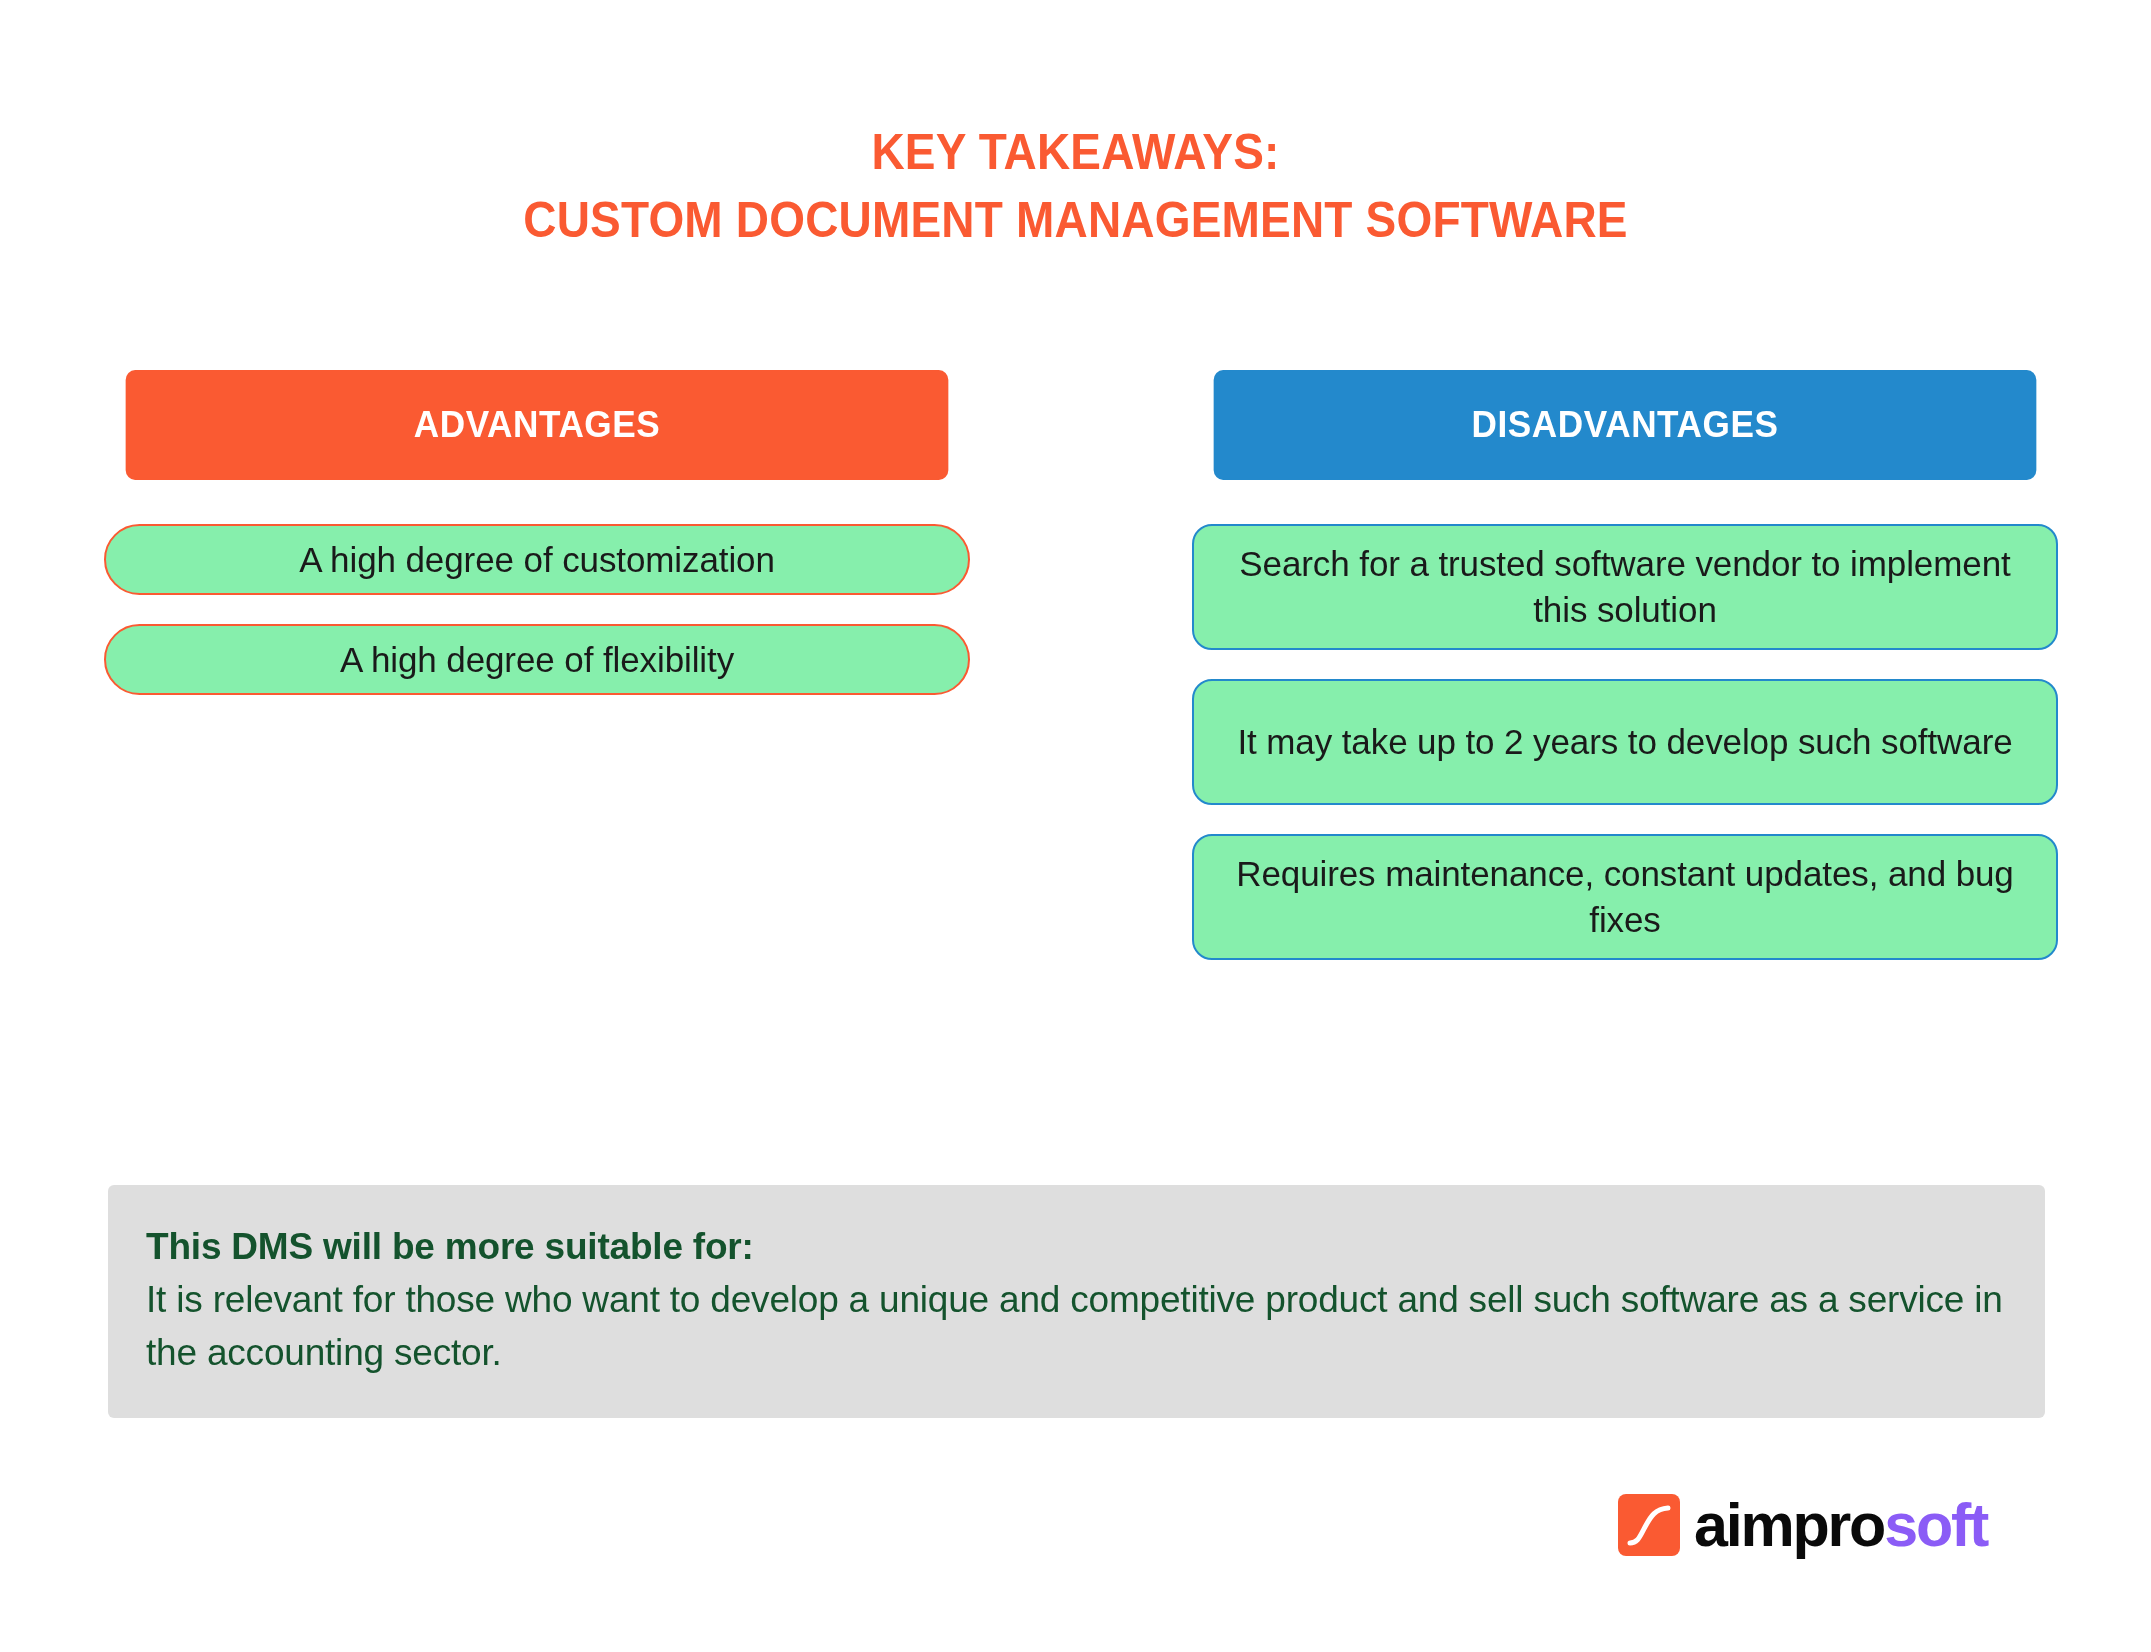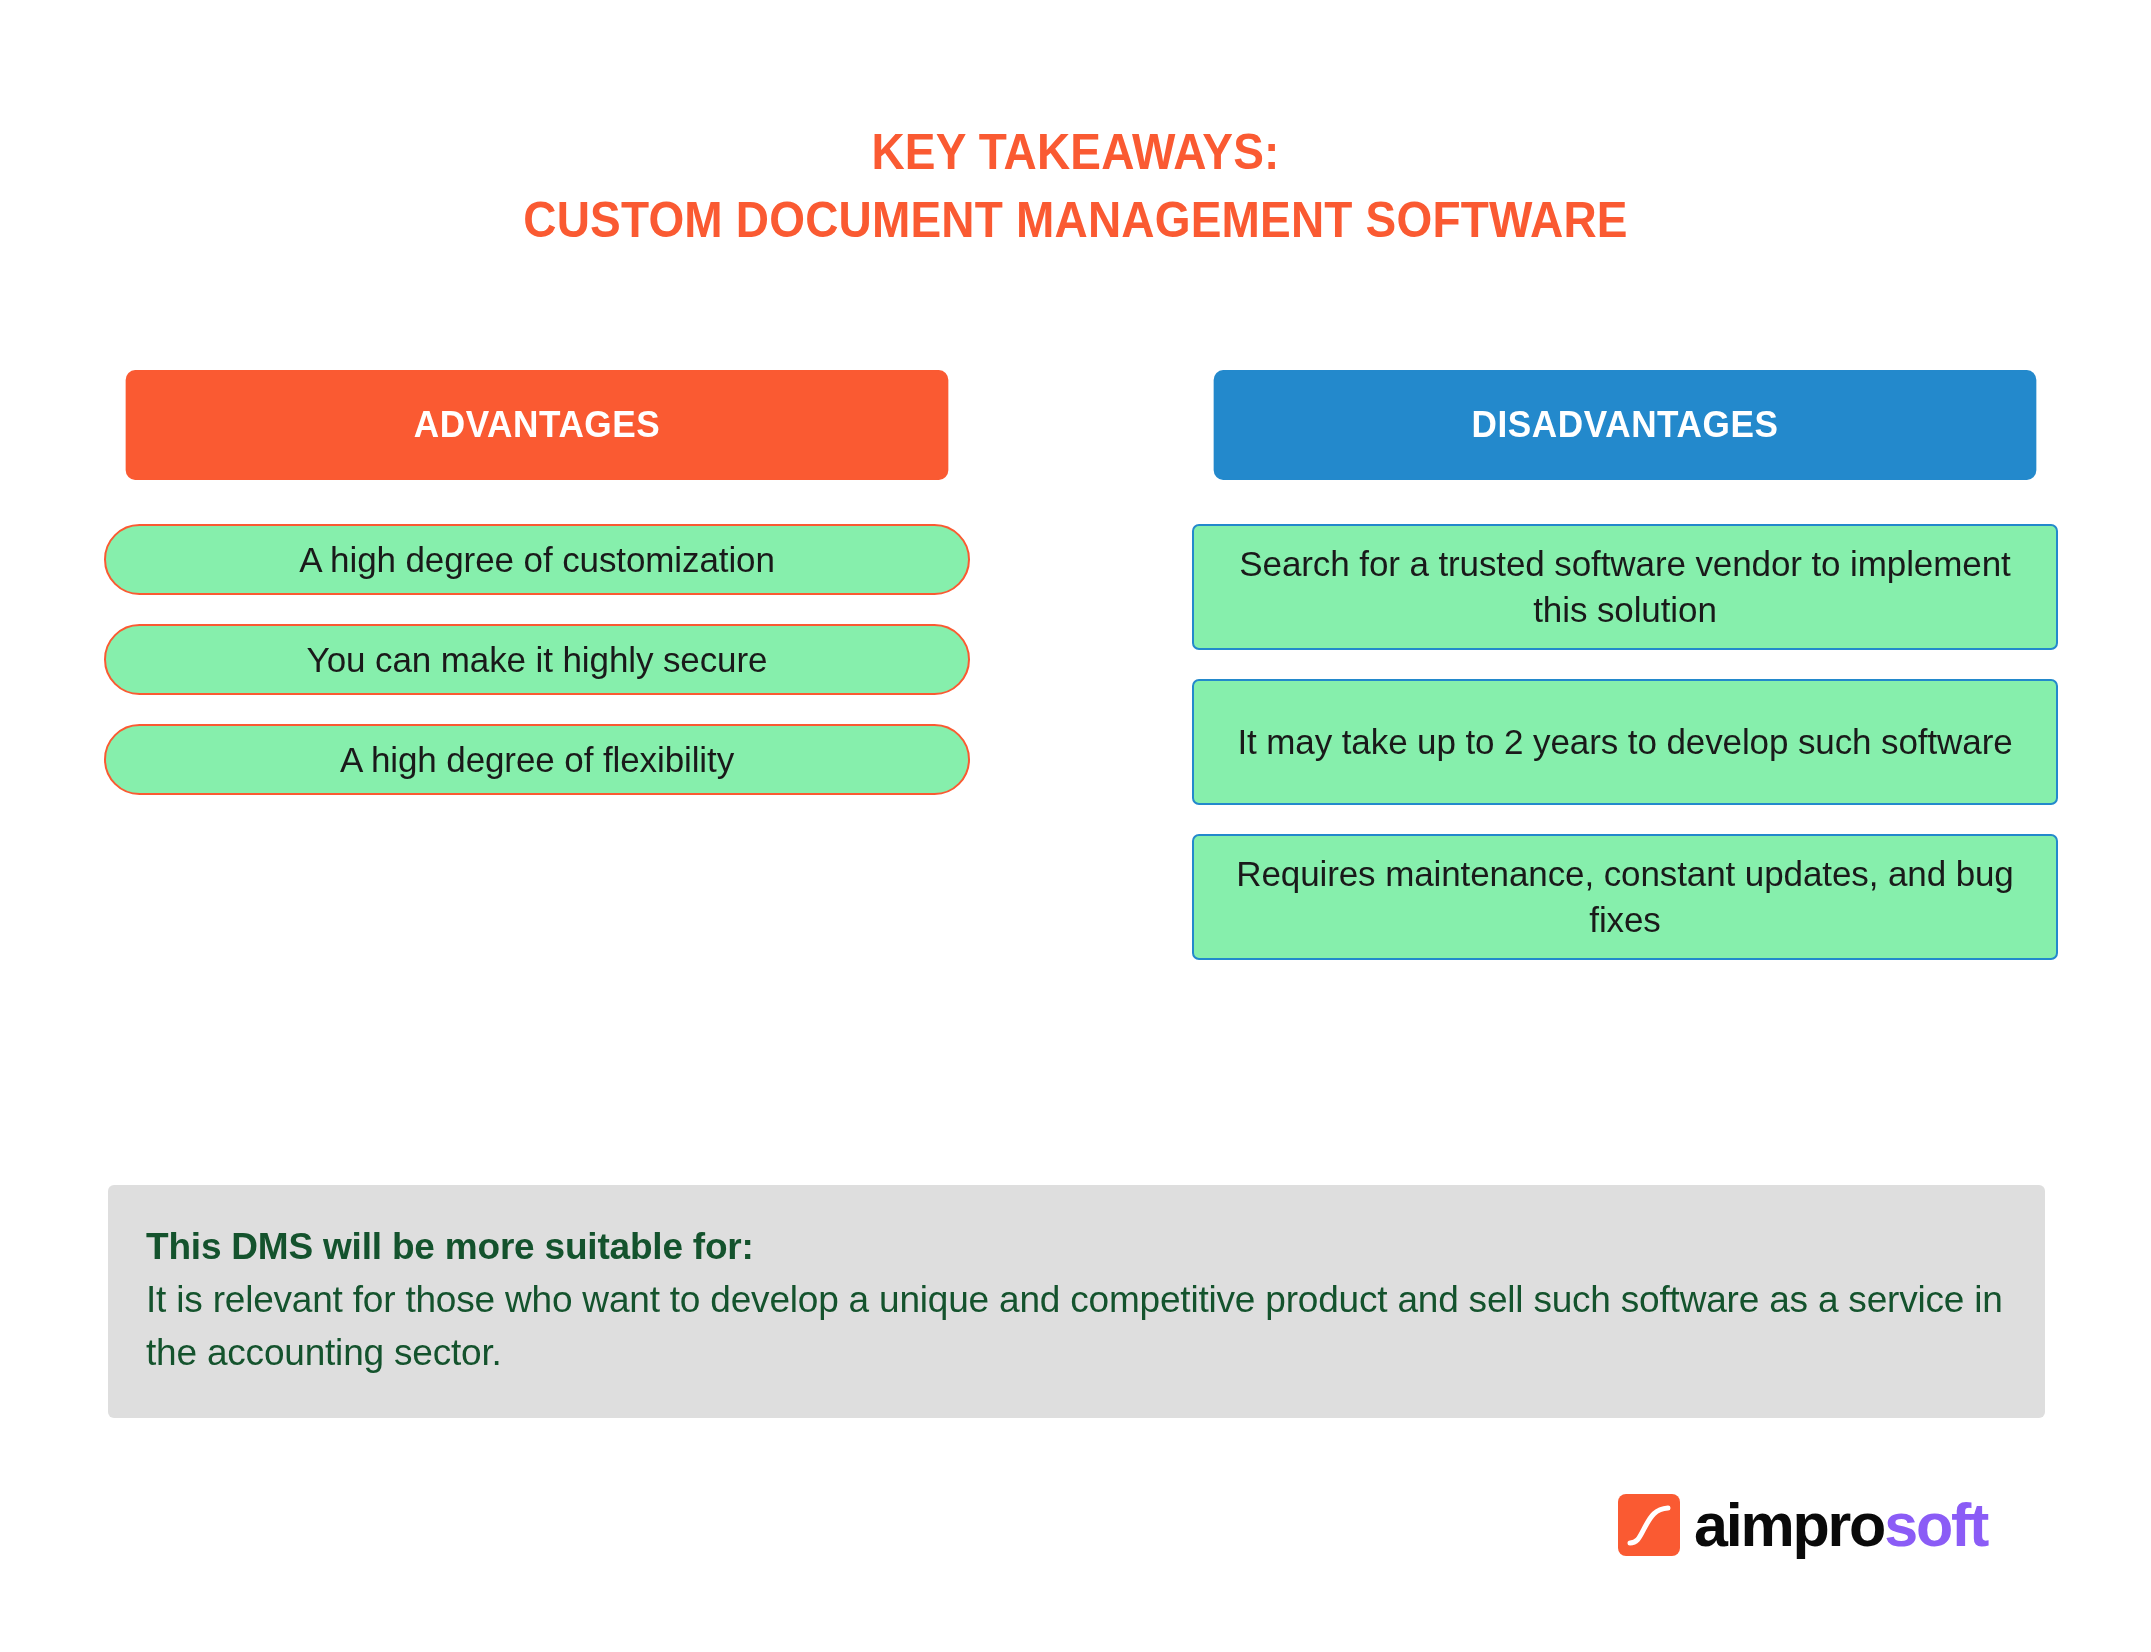--- a/index.html
+++ b/index.html
@@ -80,21 +80,21 @@
     justify-content: center;
     text-align: center;
     padding: 6px 26px;
     color: #1a1a1a;
     font-size: 35px;
     line-height: 46px;
     letter-spacing: -0.1px;
   }
   .pill.two-line {
     min-height: 126px;
-    border-radius: 7px;
+    border-radius: 20px;
   }
   .col-right .pill { border-color: #2389CC; }
 
   
   .note-box {
     position: absolute;
     left: 108px;
     top: 1185px;
     width: 1937px;
     height: 233px;
@@ -153,21 +153,20 @@
 
   <div class="title-block">
     <div class="title-line">KEY TAKEAWAYS:</div>
     <div class="title-line">CUSTOM DOCUMENT MANAGEMENT SOFTWARE</div>
   </div>
 
   <div class="column col-left">
     <div class="col-header adv">ADVANTAGES</div>
     <div class="pill-list">
       <div class="pill">A high degree of customization</div>
-      <div class="pill">You can make it highly secure</div>
       <div class="pill">A high degree of flexibility</div>
     </div>
   </div>
 
   <div class="column col-right">
     <div class="col-header dis">DISADVANTAGES</div>
     <div class="pill-list">
       <div class="pill two-line">Search for a trusted software vendor to implement this solution</div>
       <div class="pill two-line">It may take up to 2 years to develop such software</div>
       <div class="pill two-line">Requires maintenance, constant updates, and bug fixes</div>

